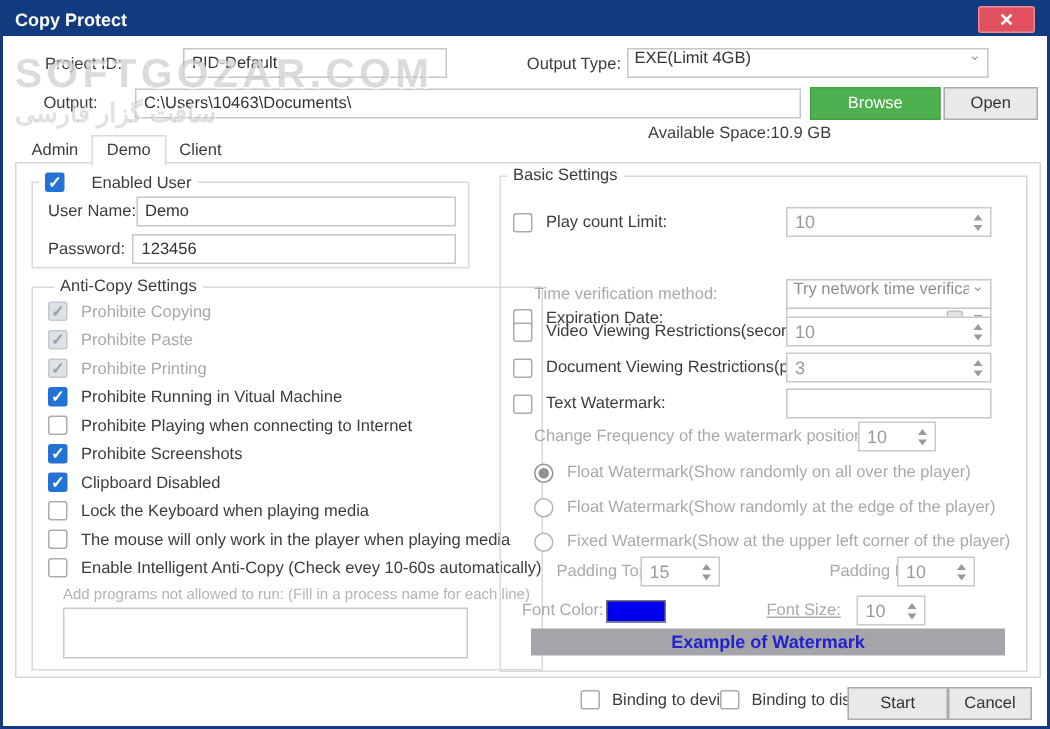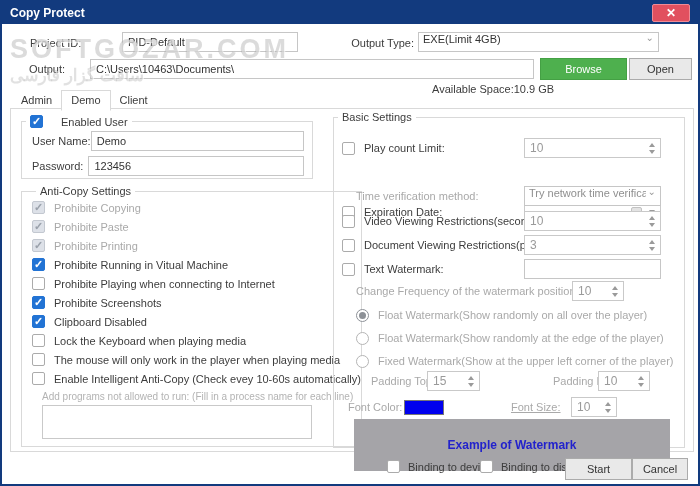--- a/index.html
+++ b/index.html
@@ -79,21 +79,21 @@
   .cbrow .lbl, .cbrow .lbl-gray { font-size:11px; }
   .hint { font-size:10px; color:#b3b3b3; margin:3px 0 3px 10px; white-space:nowrap; }
   .programs { margin-left:10px; width:270px; height:34px; border:1px solid #c9c9c9; resize:none;
               font-family:"Liberation Sans",sans-serif; font-size:11px; }
   
   .fs-basic { left:322px; top:2px; width:352px; height:337px; }
   .brow { position:absolute; left:0; right:8px; height:22px; display:flex; align-items:center; }
   .brow .cb, .brow .rad { margin-left:8px; margin-right:9px; }
   .brow .ctrl { position:absolute; left:190px; width:137px; }
   .swatch { width:40px; height:15px; background:#0000ee; border:1px solid #777; }
-  .example { position:absolute; left:20px; top:296px; width:316px; height:52px; background:#a5a4a8;
+  .example { position:absolute; left:20px; top:296px; width:316px; height:18px; background:#a5a4a8;
              display:flex; align-items:center; justify-content:center; }
   .example span { color:#2222cc; font-size:12px; font-weight:bold; }
   
   .footer-item { position:absolute; display:flex; align-items:center; gap:8px; }
 </style>
 </head>
 <body>
 
 <div class="window">
 

